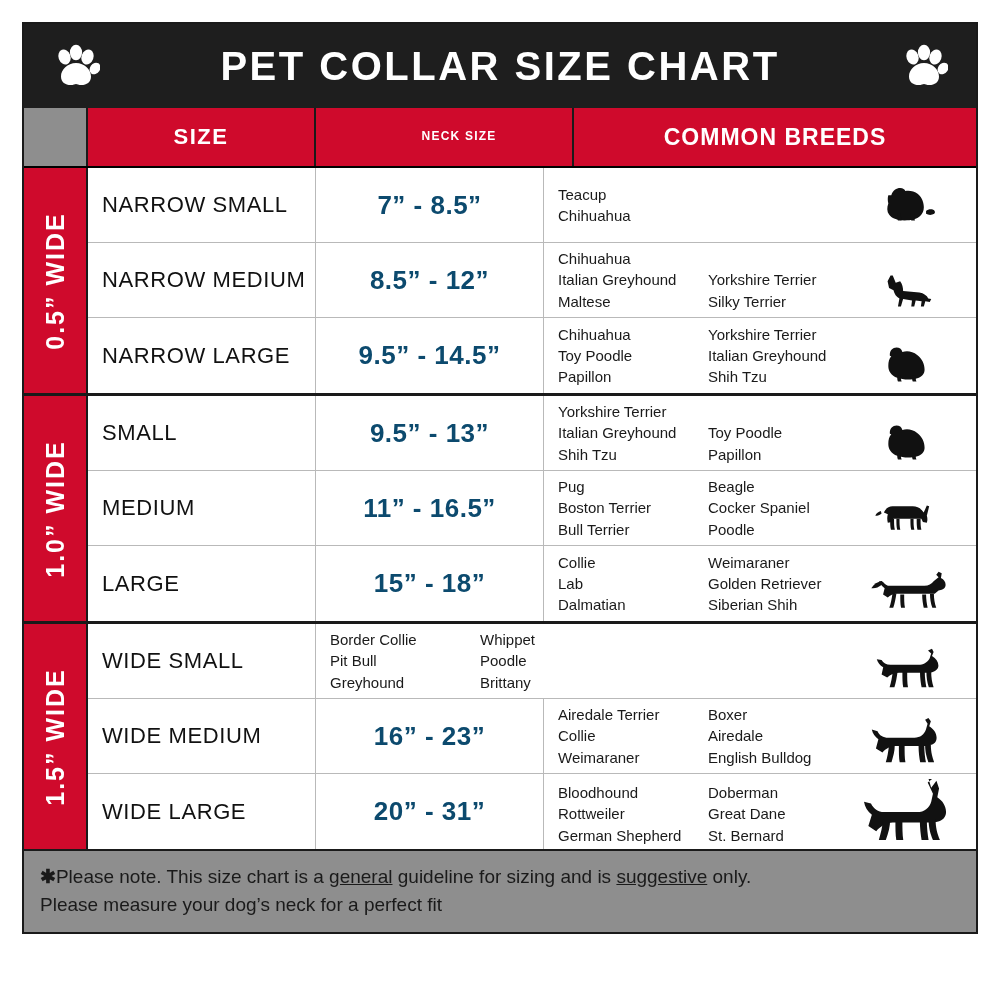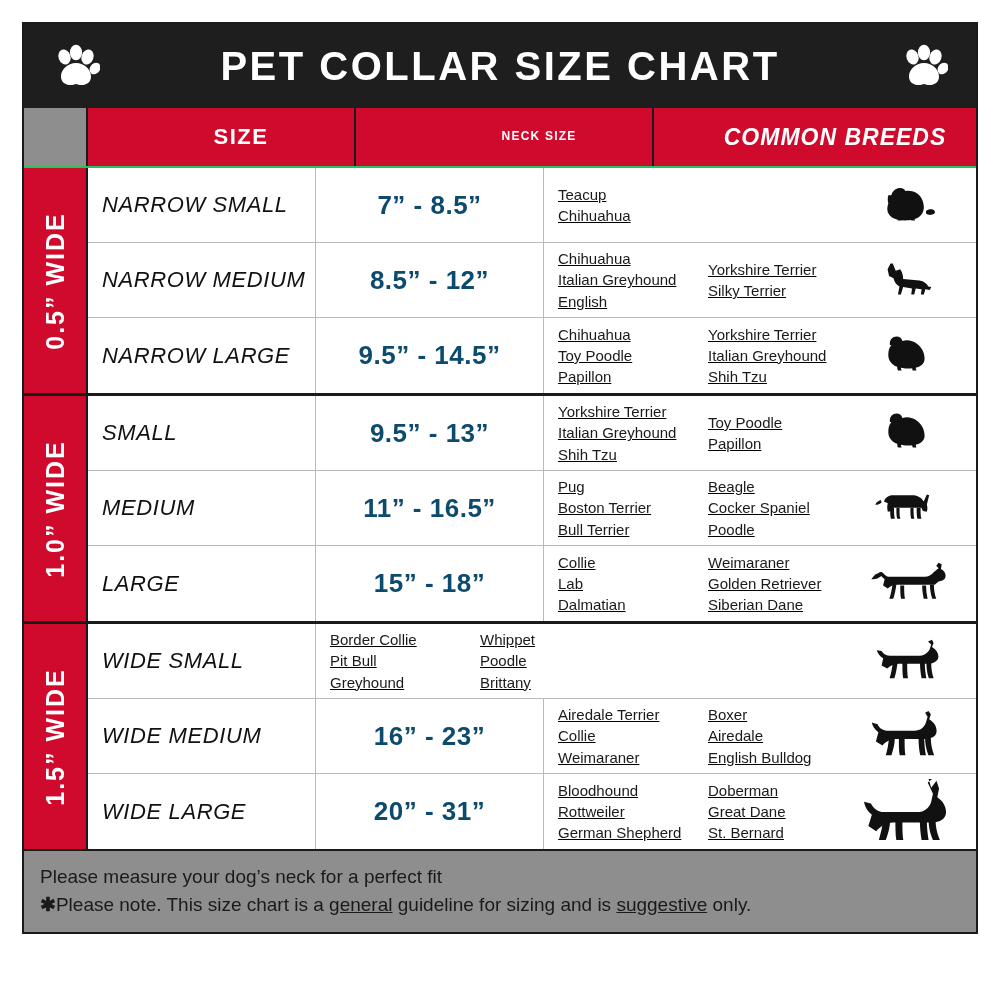--- a/index.html
+++ b/index.html
@@ -52,40 +52,39 @@
     height: 48px;
   }
   .paw.left { left: 28px; }
   .paw.right { right: 28px; }
 
   
   .head-row {
     display: flex;
     height: 58px;
     background: #cf0a2c;
-    border-bottom: 2px solid #22c55e;
-    gap: 40px;
+    border-bottom: 2px solid #000000;
   }
   .head-corner {
     width: 62px;
     flex: 0 0 62px;
     background: #8e8e8e;
     border-right: 2px solid #1a1a1a;
   }
   .head-cell {
     display: flex;
     align-items: center;
     justify-content: center;
     color: #ffffff;
     font-weight: bold;
     border-right: 2px solid #1a1a1a;
     box-sizing: border-box;
     text-align: center;
   }
-  .head-cell:last-child { border-right: none; font-style: italic; }
+  .head-cell:last-child { border-right: none; }
   .col-size   { flex: 0 0 228px; font-size: 22px; letter-spacing: 1.5px; }
   .col-length { flex: 0 0 228px; position: relative; margin-left: 30px; }
   .col-breeds { flex: 1 1 auto; font-size: 23px; letter-spacing: 1px; }
 
   .length-stack {
     display: flex;
     flex-direction: column;
     align-items: center;
     line-height: 1.02;
   }
@@ -142,42 +141,40 @@
     border-right: 1px solid #b9b9b9;
     display: flex;
     align-items: center;
   }
   .cell.size {
     flex: 0 0 228px;
     padding-left: 14px;
     font-size: 22px;
     letter-spacing: 0.6px;
     color: #111111;
-    font-style: italic;
   }
   .cell.length {
     flex: 0 0 228px;
     justify-content: center;
     font-size: 26px;
     font-weight: bold;
     color: #0c4a6e;
     letter-spacing: 0.5px;
   }
   .cell.breeds {
     flex: 1 1 auto;
     border-right: none;
     padding-left: 14px;
     padding-right: 4px;
     align-items: center;
   }
   .breed-cols {
     display: flex;
     width: 100%;
-    align-items: center;
-    text-decoration: underline;
+    align-items: flex-end;
   }
   .breed-col {
     font-size: 15px;
     line-height: 1.42;
     color: #1a1a1a;
     white-space: nowrap;
   }
   .breed-col.c1 { flex: 0 0 150px; }
   .breed-col.c2 { flex: 1 1 auto; }
   .silhouette {
@@ -270,21 +267,21 @@
           </div>
 
           <div class="row">
             <div class="cell size">NARROW MEDIUM</div>
             <div class="cell length">8.5” - 12”</div>
             <div class="cell breeds">
               <div class="breed-cols">
                 <div class="breed-col c1">
                   <div>Chihuahua</div>
                   <div>Italian Greyhound</div>
-                  <div>English</div>
+                  <div>Maltese</div>
                 </div>
                 <div class="breed-col c2">
                   <div>Yorkshire Terrier</div>
                   <div>Silky Terrier</div>
                 </div>
                 <div class="silhouette">
                   <svg viewBox="0 0 100 50" width="74" height="37" aria-hidden="true">
                     <path fill="#111111" d="M24 6l4 10 6-2c3 4 4 9 4 13l22 2c6 1 10 4 12 8l4 1-2 4-6-1-2 7h-4l1-7-8-1-2 8h-4l1-8-12-2-3 10h-4l2-11c-4-2-7-6-8-11l-6-3-2-9 4-8h3z"></path>
                   </svg>
                 </div>
@@ -382,21 +379,21 @@
             <div class="cell breeds">
               <div class="breed-cols">
                 <div class="breed-col c1">
                   <div>Collie</div>
                   <div>Lab</div>
                   <div>Dalmatian</div>
                 </div>
                 <div class="breed-col c2">
                   <div>Weimaraner</div>
                   <div>Golden Retriever</div>
-                  <div>Siberian Dane</div>
+                  <div>Siberian Shih</div>
                 </div>
                 <div class="silhouette">
                   <svg viewBox="0 0 110 52" width="86" height="41" aria-hidden="true">
                     <path fill="#111111" d="M86 6l3-4 4 2-1 6c4 2 6 5 6 9 0 3-2 5-5 6l-4 1-5 4H36c-5 0-9 2-12 5l-6-4 2-8c-3-2-6-5-7-9l5 1c2 3 5 5 9 5h44c5 0 9-2 12-6l6-5-3-3z"></path>
                     <path fill="#111111" d="M30 30c-1 7-2 12-4 18h5c2-6 3-11 4-18h-5zm48 0c0 7 1 12 3 18h5c-2-6-3-11-3-18h-5zM40 31c0 6 0 12 1 17h5c-1-5-1-11-1-17h-5zm28 0c0 6 1 12 2 17h5c-1-5-2-11-2-17h-5z"></path>
                     <path fill="#111111" d="M16 14c-5 1-10 4-13 9 4 1 9-1 13-4l1-5z"></path>
                   </svg>
                 </div>
               </div>
             </div>
@@ -484,18 +481,18 @@
               </div>
             </div>
           </div>
 
         </div>
       </div>
 
     </div>
 
     <div class="note">
+      <div><span class="star">✱</span><span>Please note. This size chart is a </span><u>general</u><span> guideline for sizing and is </span><u>suggestive</u><span> only.</span></div>
       <div>Please measure your dog’s neck for a perfect fit</div>
-      <div><span class="star">✱</span><span>Please note. This size chart is a </span><u>general</u><span> guideline for sizing and is </span><u>suggestive</u><span> only.</span></div>
     </div>
 
   </div>
 </div>
 
 </body></html>

